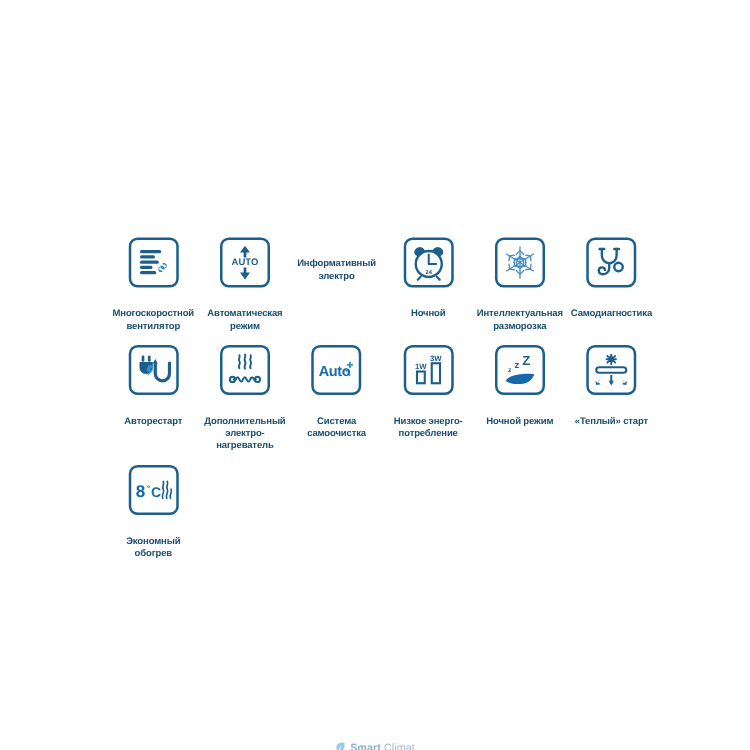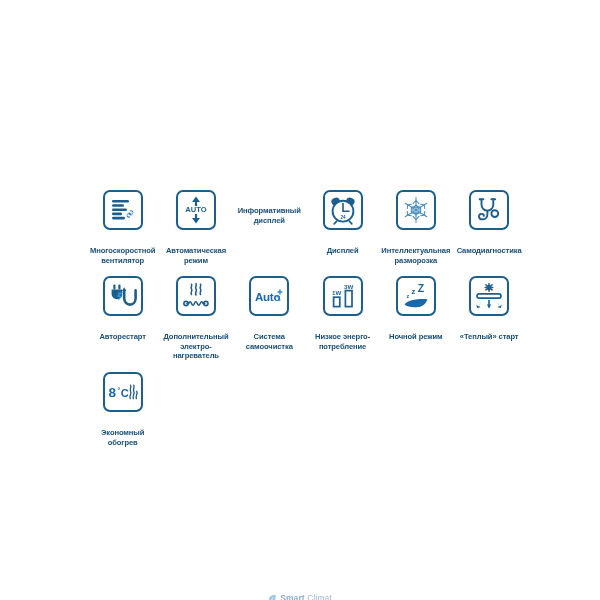--- a/index.html
+++ b/index.html
@@ -126,40 +126,40 @@
               <path d="M14 28.5 L10 23 H12.9 V19 H15.1 V23 H18 Z"></path>
               <text x="14" y="17.4" font-family="Liberation Sans, sans-serif" font-size="7.6" font-weight="bold" text-anchor="middle" fill="#1c5f8c">AUTO</text>
             </g>
           </svg>
         </span>
       </div>
       <div class="feature-label">Автоматическая режим</div>
     </div>
 
     <div class="feature">
-      <div class="feature-label">Информативный дисплей</div>
+      <div class="feature-label">Информативный электро</div>
     </div>
 
 
     <div class="feature">
       <div class="icon-box">
         <span>
           <svg width="30" height="30" viewBox="0 0 30 30">
             <ellipse cx="7.6" cy="6.4" rx="4.3" ry="3.6" fill="#1c5f8c" transform="rotate(-22 7.6 6.4)"></ellipse>
             <ellipse cx="22.4" cy="6.4" rx="4.3" ry="3.6" fill="#1c5f8c" transform="rotate(22 22.4 6.4)"></ellipse>
             <circle cx="15" cy="16.2" r="10.4" fill="#ffffff" stroke="#1c5f8c" stroke-width="1.9"></circle>
             <line x1="15" y1="16.2" x2="15" y2="8.6" stroke="#1c5f8c" stroke-width="1.6" stroke-linecap="round"></line>
             <line x1="15" y1="16.2" x2="21" y2="16.2" stroke="#1c5f8c" stroke-width="1.6" stroke-linecap="round"></line>
             <text x="15" y="24" font-family="Liberation Sans, sans-serif" font-size="4.6" font-weight="bold" text-anchor="middle" fill="#1c5f8c">24</text>
             <line x1="8.5" y1="26.4" x2="6.2" y2="28.8" stroke="#1c5f8c" stroke-width="1.7" stroke-linecap="round"></line>
             <line x1="21.5" y1="26.4" x2="23.8" y2="28.8" stroke="#1c5f8c" stroke-width="1.7" stroke-linecap="round"></line>
           </svg>
         </span>
       </div>
-      <div class="feature-label">Дисплей</div>
+      <div class="feature-label">Ночной</div>
     </div>
 
     <div class="feature">
       <div class="icon-box">
         <span>
           <svg width="30" height="30" viewBox="0 0 30 30">
             <g stroke="#4a8fc2" stroke-width="1.05" fill="none" stroke-linecap="round">
               <g>
                 <line x1="15" y1="2.5" x2="15" y2="27.5"></line>
                 <line x1="4.2" y1="8.25" x2="25.8" y2="21.75"></line>

